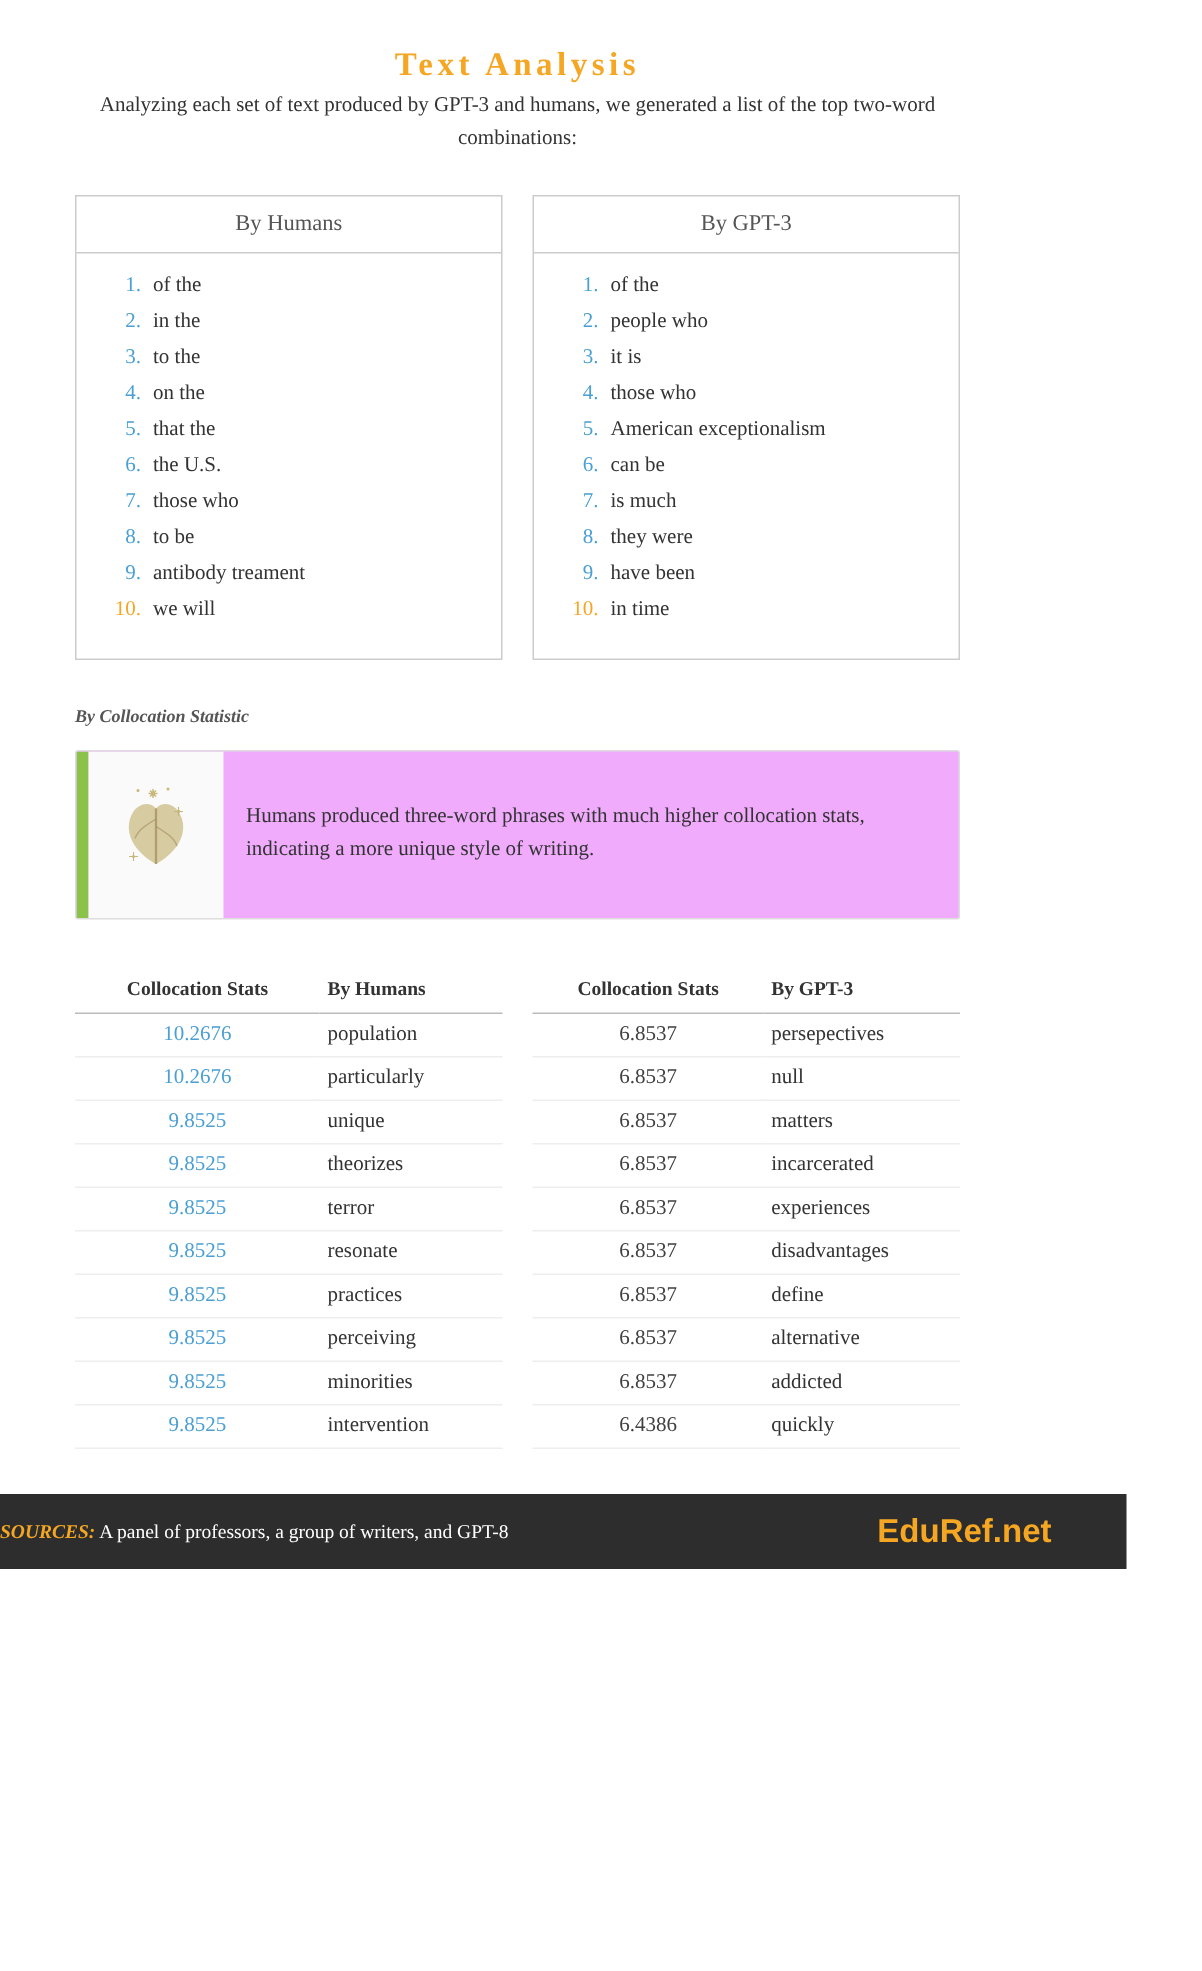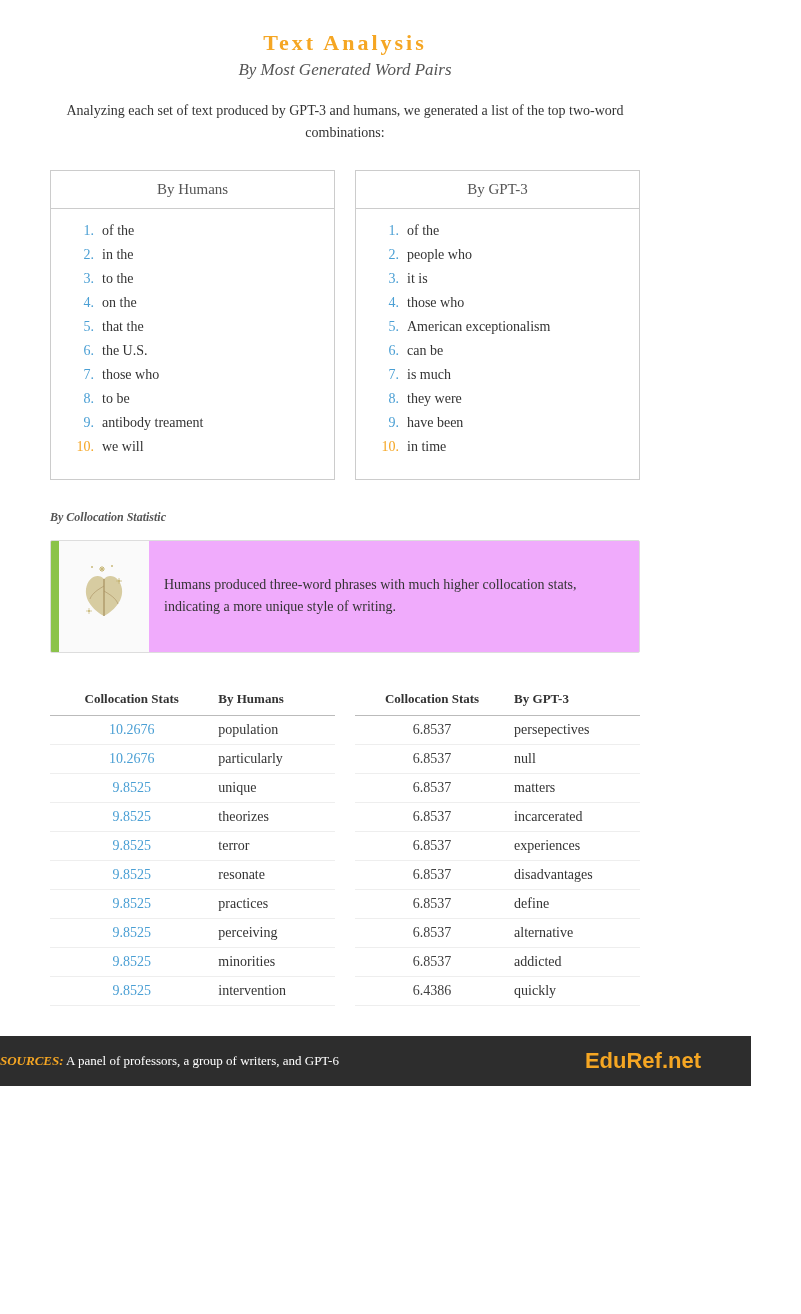--- a/index.html
+++ b/index.html
@@ -234,21 +234,20 @@
     .word-list li.tenth-item .num {
       color: #f5a623;
     }
   </style>
 </head>
 <body>
 
 <div class="page">
 
   <h1 class="main-title">Text Analysis</h1>
-  <p class="sub-title">By Most Generated Word Pairs</p>
   <p class="intro-text">Analyzing each set of text produced by GPT-3 and humans, we generated a list of the top two-word combinations:</p>
 
   <div class="word-pairs-container">
 
     <div class="word-pairs-col">
       <div class="col-header">By Humans</div>
       <ol class="word-list">
         <li>
           <span class="num">1.</span>
           <span>of the</span>
@@ -482,18 +481,18 @@
           </tr>
         </tbody>
       </table>
     </div>
   </div>
 
 </div>
 
 <footer class="footer">
   <span class="sources">
-    <span class="src-label">SOURCES:</span><span> A panel of professors, a group of writers, and GPT-6</span>
+    <span class="src-label">SOURCES:</span><span> A panel of professors, a group of writers, and GPT-8</span>
   </span>
   <span class="brand">
     <span>EduRef</span><span style="color:#f5a623;">.net</span>
   </span>
 </footer>
 
 </body></html>

